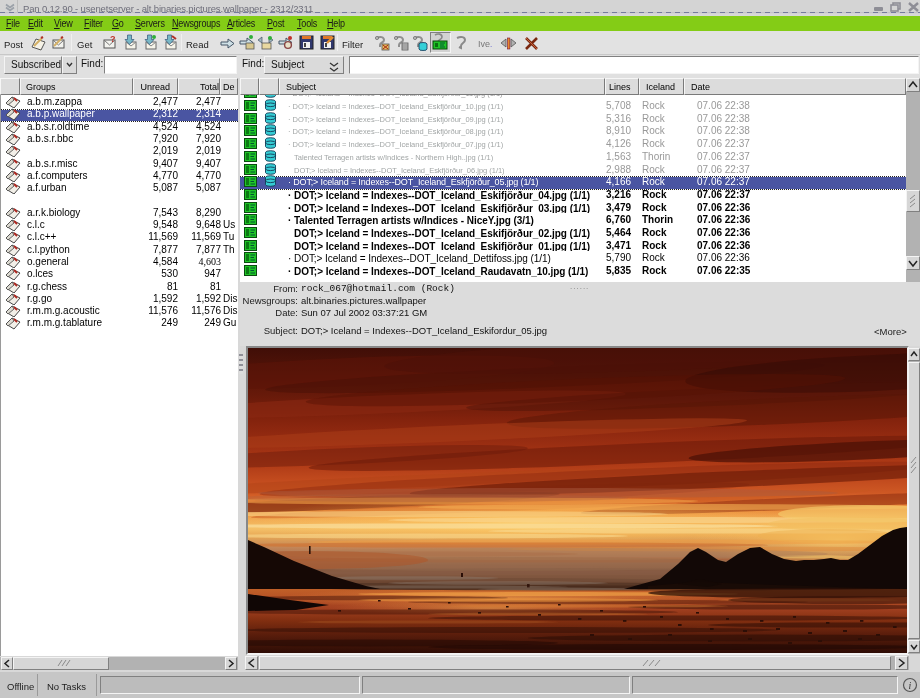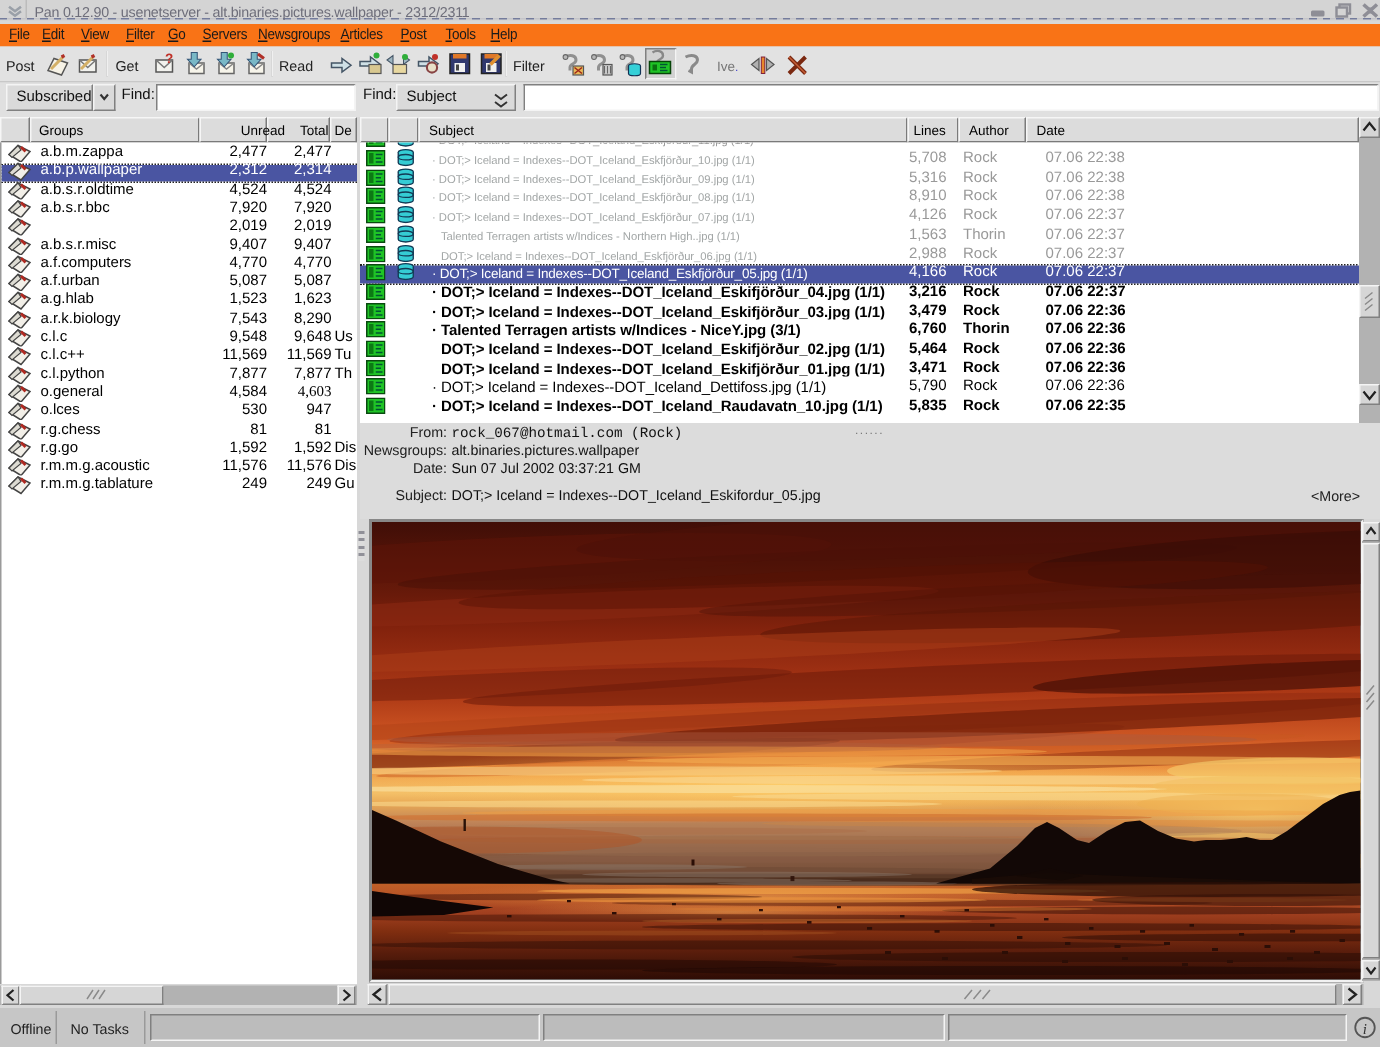--- a/index.html
+++ b/index.html
@@ -25,21 +25,21 @@
 <div class="abs" style="left:874px;top:7px;width:9px;height:4px;background:#8e8e96;border-radius:1px"></div>
 <svg class="abs" style="left:890px;top:2px" width="12" height="10">
       <rect x="3" y="1" width="7" height="6" fill="none" stroke="#8e8e96" stroke-width="1.6"></rect>
       <rect x="1" y="3" width="7" height="6" fill="#d4d4d4" stroke="#8e8e96" stroke-width="1.6"></rect>
     </svg>
 <svg class="abs" style="left:908px;top:2px" width="11" height="10">
       <path d="M1 1 L10 9 M10 1 L1 9" stroke="#8e8e96" stroke-width="2.4"></path>
       <rect x="4" y="3" width="3" height="4" fill="#8e8e96"></rect>
     </svg>
 </div>
-<div class="abs" style="left:0;top:16px;width:920px;height:15px;background:#f97316;">
+<div class="abs" style="left:0;top:16px;width:920px;height:15px;background:#84cc16;">
 <div class="abs" style="left:6px;top:2px;color:#1a1a1a;font-size:10px;letter-spacing:-0.2px;transform:scaleX(0.9);transform-origin:0 0"><u>F</u>ile</div>
 <div class="abs" style="left:28px;top:2px;color:#1a1a1a;font-size:10px;letter-spacing:-0.2px;transform:scaleX(0.9);transform-origin:0 0"><u>E</u>dit</div>
 <div class="abs" style="left:54px;top:2px;color:#1a1a1a;font-size:10px;letter-spacing:-0.2px;transform:scaleX(0.9);transform-origin:0 0"><u>V</u>iew</div>
 <div class="abs" style="left:84px;top:2px;color:#1a1a1a;font-size:10px;letter-spacing:-0.2px;transform:scaleX(0.9);transform-origin:0 0"><u>F</u>ilter</div>
 <div class="abs" style="left:112px;top:2px;color:#1a1a1a;font-size:10px;letter-spacing:-0.2px;transform:scaleX(0.9);transform-origin:0 0"><u>G</u>o</div>
 <div class="abs" style="left:135px;top:2px;color:#1a1a1a;font-size:10px;letter-spacing:-0.2px;transform:scaleX(0.9);transform-origin:0 0"><u>S</u>ervers</div>
 <div class="abs" style="left:172px;top:2px;color:#1a1a1a;font-size:10px;letter-spacing:-0.2px;transform:scaleX(0.9);transform-origin:0 0"><u>N</u>ewsgroups</div>
 <div class="abs" style="left:227px;top:2px;color:#1a1a1a;font-size:10px;letter-spacing:-0.2px;transform:scaleX(0.9);transform-origin:0 0"><u>A</u>rticles</div>
 <div class="abs" style="left:267px;top:2px;color:#1a1a1a;font-size:10px;letter-spacing:-0.2px;transform:scaleX(0.9);transform-origin:0 0"><u>P</u>ost</div>
 <div class="abs" style="left:297px;top:2px;color:#1a1a1a;font-size:10px;letter-spacing:-0.2px;transform:scaleX(0.9);transform-origin:0 0"><u>T</u>ools</div>
@@ -174,21 +174,21 @@
       </svg>
     </div>
 <div class="abs sunk" style="left:349px;top:1px;width:570px;height:18px;background:#fff;"></div>
 </div>
 <div class="abs hc" style="left:0px;top:78px;width:20px;height:17px;"></div>
 <div class="abs hc" style="left:20px;top:78px;width:113px;height:17px;"></div>
 <div class="abs hc" style="left:133px;top:78px;width:45px;height:17px;"></div>
 <div class="abs hc" style="left:178px;top:78px;width:42px;height:17px;"></div>
 <div class="abs hc" style="left:220px;top:78px;width:18px;height:17px;"></div>
 <div class="abs" style="left:26px;top:82px;font-size:9px;">Groups</div>
-<div class="abs num" style="left:126px;top:82px;width:64px;font-size:9px;">Unread</div>
+<div class="abs num" style="left:106px;top:82px;width:64px;font-size:9px;">Unread</div>
 <div class="abs num" style="left:158px;top:82px;width:61px;font-size:9px;">Total</div>
 <div class="abs" style="left:223px;top:82px;font-size:9px;">De</div>
 <div class="abs" style="left:0;top:95px;width:238px;height:561px;background:#fff;border-left:1px solid #9a9a9a;overflow:hidden;">
 <div class="row" style="left:0;top:1.0px;width:238px;height:12.3px;color:#000">
 <svg width="17" height="13" viewBox="0 0 17 13" style="position:absolute;left:4px;top:0px">
         <polygon points="1,7 7,1 15,5 9,12" fill="#f2efe8" stroke="#444" stroke-width="1"></polygon>
         <polygon points="1,7 7,1 9,4 3,9" fill="#dddbd2" stroke="#444" stroke-width="0.8"></polygon>
         <line x1="9" y1="2" x2="12" y2="5" stroke="#b02820" stroke-width="1.8"></line>
       </svg>
 <div class="abs" style="left:26px;top:0px;">a.b.m.zappa</div>
@@ -258,30 +258,20 @@
 </div>
 <div class="row" style="left:0;top:87.1px;width:238px;height:12.3px;color:#000">
 <svg width="17" height="13" viewBox="0 0 17 13" style="position:absolute;left:4px;top:0px">
         <polygon points="1,7 7,1 15,5 9,12" fill="#f2efe8" stroke="#444" stroke-width="1"></polygon>
         <polygon points="1,7 7,1 9,4 3,9" fill="#dddbd2" stroke="#444" stroke-width="0.8"></polygon>
         <line x1="9" y1="2" x2="12" y2="5" stroke="#b02820" stroke-width="1.8"></line>
       </svg>
 <div class="abs" style="left:26px;top:0px;">a.f.urban</div>
 <div class="num" style="left:120px;top:0px;width:57px;">5,087</div>
 <div class="num" style="left:166px;top:0px;width:54px;">5,087</div>
-</div>
-<div class="row" style="left:0;top:99.4px;width:238px;height:12.3px;color:#000">
-<svg width="17" height="13" viewBox="0 0 17 13" style="position:absolute;left:4px;top:0px">
-        <polygon points="1,7 7,1 15,5 9,12" fill="#f2efe8" stroke="#444" stroke-width="1"></polygon>
-        <polygon points="1,7 7,1 9,4 3,9" fill="#dddbd2" stroke="#444" stroke-width="0.8"></polygon>
-        <line x1="9" y1="2" x2="12" y2="5" stroke="#b02820" stroke-width="1.8"></line>
-      </svg>
-<div class="abs" style="left:26px;top:0px;">a.g.hlab</div>
-<div class="num" style="left:120px;top:0px;width:57px;">1,523</div>
-<div class="num" style="left:166px;top:0px;width:54px;">1,623</div>
 </div>
 <div class="row" style="left:0;top:111.7px;width:238px;height:12.3px;color:#000">
 <svg width="17" height="13" viewBox="0 0 17 13" style="position:absolute;left:4px;top:0px">
         <polygon points="1,7 7,1 15,5 9,12" fill="#f2efe8" stroke="#444" stroke-width="1"></polygon>
         <polygon points="1,7 7,1 9,4 3,9" fill="#dddbd2" stroke="#444" stroke-width="0.8"></polygon>
         <line x1="9" y1="2" x2="12" y2="5" stroke="#b02820" stroke-width="1.8"></line>
       </svg>
 <div class="abs" style="left:26px;top:0px;">a.r.k.biology</div>
 <div class="num" style="left:120px;top:0px;width:57px;">7,543</div>
 <div class="num" style="left:166px;top:0px;width:54px;">8,290</div>
@@ -396,21 +386,21 @@
 </div>
 <div class="abs" style="left:239px;top:354px;width:4px;height:20px;background:repeating-linear-gradient(180deg,#909098 0 2px,#dcdcdc 2px 5px);"></div>
 <div class="abs hc" style="left:240px;top:78px;width:19px;height:17px;"></div>
 <div class="abs hc" style="left:259px;top:78px;width:20px;height:17px;"></div>
 <div class="abs hc" style="left:279px;top:78px;width:326px;height:17px;"></div>
 <div class="abs hc" style="left:605px;top:78px;width:34px;height:17px;"></div>
 <div class="abs hc" style="left:639px;top:78px;width:45px;height:17px;"></div>
 <div class="abs hc" style="left:684px;top:78px;width:222px;height:17px;"></div>
 <div class="abs" style="left:286px;top:82px;font-size:9px;">Subject</div>
 <div class="abs" style="left:609px;top:82px;font-size:9px;">Lines</div>
-<div class="abs" style="left:646px;top:82px;font-size:9px;">Author</div>
+<div class="abs" style="left:646px;top:82px;font-size:9px;">Iceland</div>
 <div class="abs" style="left:691px;top:82px;font-size:9px;">Date</div>
 <div class="abs" style="left:240px;top:95px;width:666px;height:187px;background:#fff;overflow:hidden;">
 <div class="row gtxt" style="left:48px;top:-5.7px;width:460px;height:10px;font-size:7.5px;letter-spacing:-0.02px;">· DOT;&gt; Iceland = Indexes--DOT_Iceland_Eskfjörður_11.jpg (1/1)</div>
 <div class="row" style="left:0;top:-2.7px;width:290px;height:7px;">
 <svg width="13" height="11" viewBox="0 0 13 11" style="position:absolute;left:4px;top:-5px">
         <rect x="0.5" y="0.5" width="12" height="10" fill="#1fc426" stroke="#0a4a10" stroke-width="1"></rect>
         <rect x="2" y="2" width="3" height="7" fill="#0c7a14"></rect>
         <path d="M6.5 3 L11 3 M6.5 5.5 L10 5.5 M6.5 8 L11 8" stroke="#053" stroke-width="1"></path>
       </svg>
 <svg width="13" height="12" viewBox="0 0 13 12" style="position:absolute;left:24px;top:-6px">

